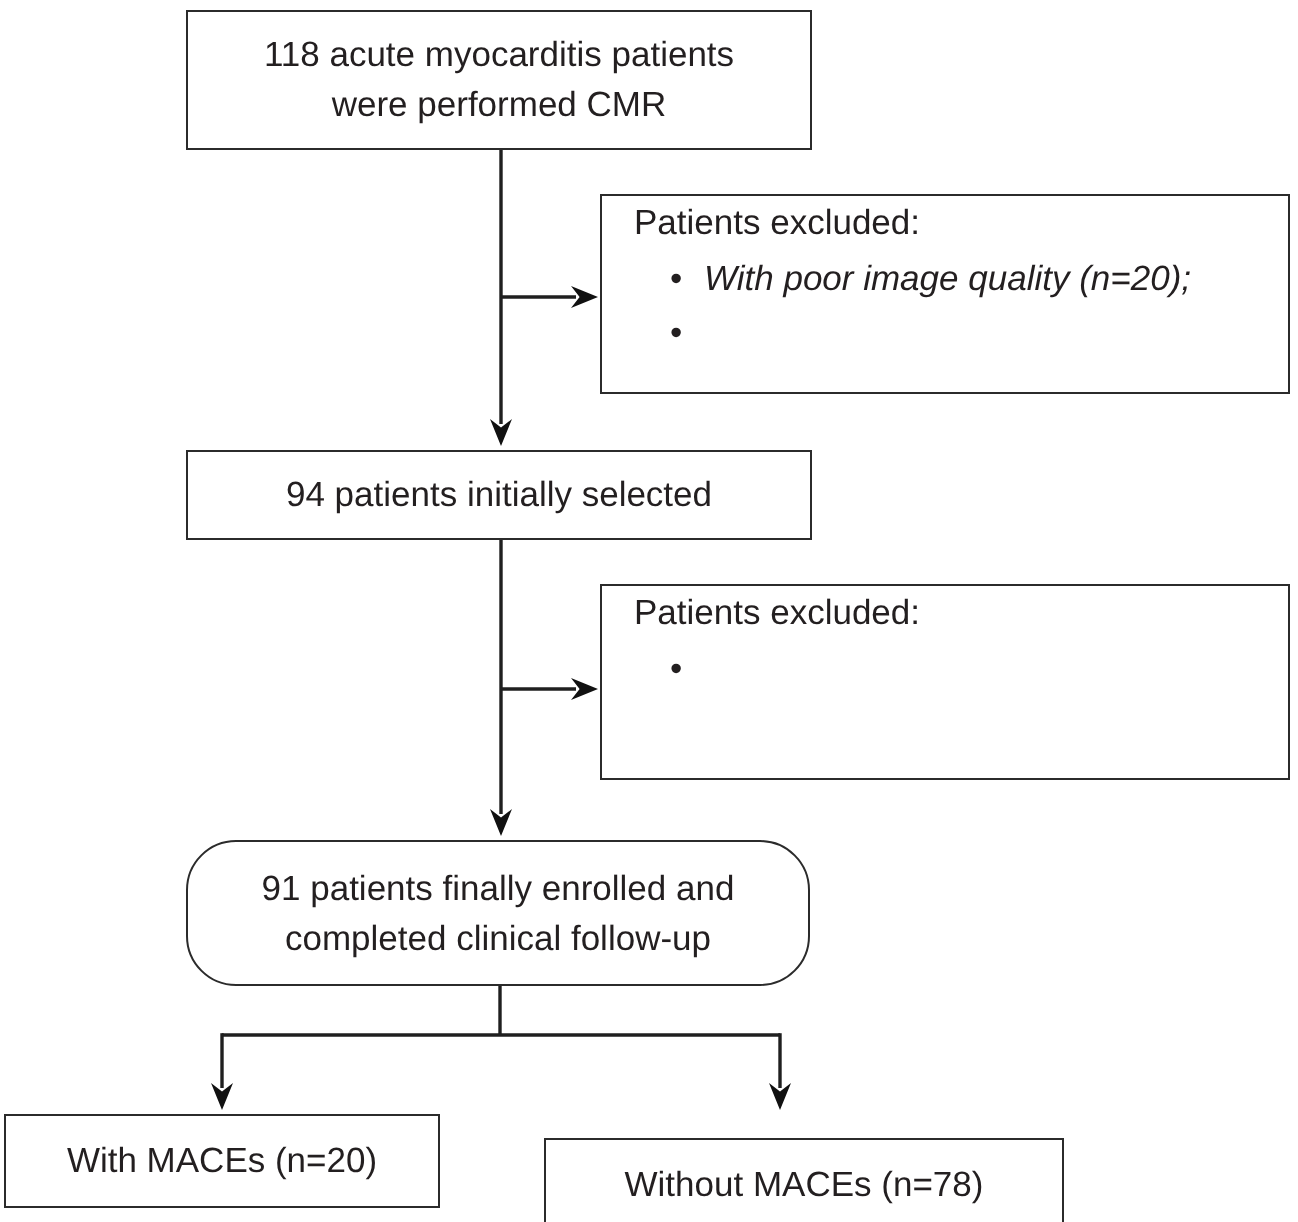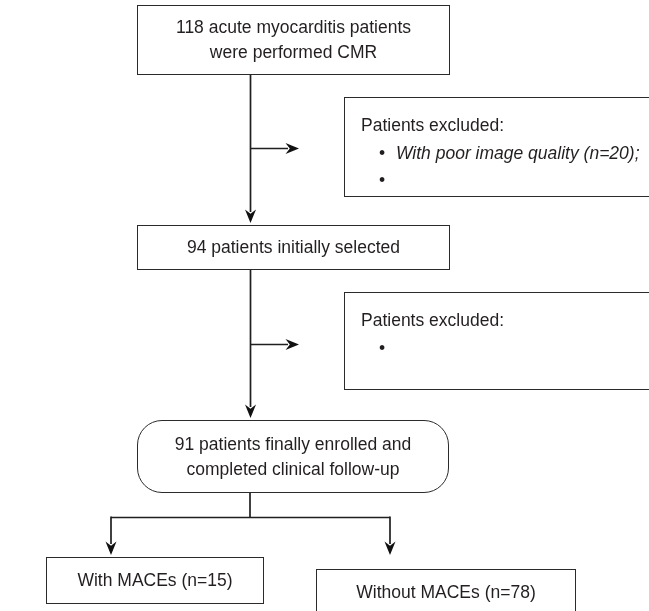--- a/index.html
+++ b/index.html
@@ -19,32 +19,31 @@
   }
   .connectors {
     position: absolute;
     left: 0; top: 0;
     width: 649px; height: 611px;
   }
   .box {
     position: absolute;
     background: #ffffff;
     border: 1.7px solid #2b2b2b;
-    margin-left: 44px;
   }
   .box.center {
     display: flex;
     flex-direction: column;
     justify-content: center;
     align-items: center;
     text-align: center;
     line-height: 25px;
   }
   .box.excl {
-    padding: 14px 6px 6px 16px;
+    padding: 0 6px 6px 16px;
     line-height: 27.5px;
   }
   .bullet-row {
     display: flex;
     align-items: flex-start;
     padding-left: 18px;
   }
   .bullet-glyph {
     flex: 0 0 17px;
     width: 17px;
@@ -108,20 +107,20 @@
       <span class="bullet-glyph">•</span>
     </div>
   </div>
 
   <div class="box center" style="left:93px; top:420px; width:312px; height:73px;border-radius:25px;">
     <div>91 patients finally enrolled and</div>
     <div>completed clinical follow-up</div>
   </div>
 
   <div class="box center" style="left:2px; top:557px; width:218px; height:47px;">
-    <div>With MACEs (n=15)</div>
+    <div>With MACEs (n=20)</div>
   </div>
 
   <div class="box center" style="left:272px; top:569px; width:260px; height:47px;">
     <div>Without MACEs (n=78)</div>
   </div>
 
 </div>
 
 </body></html>

